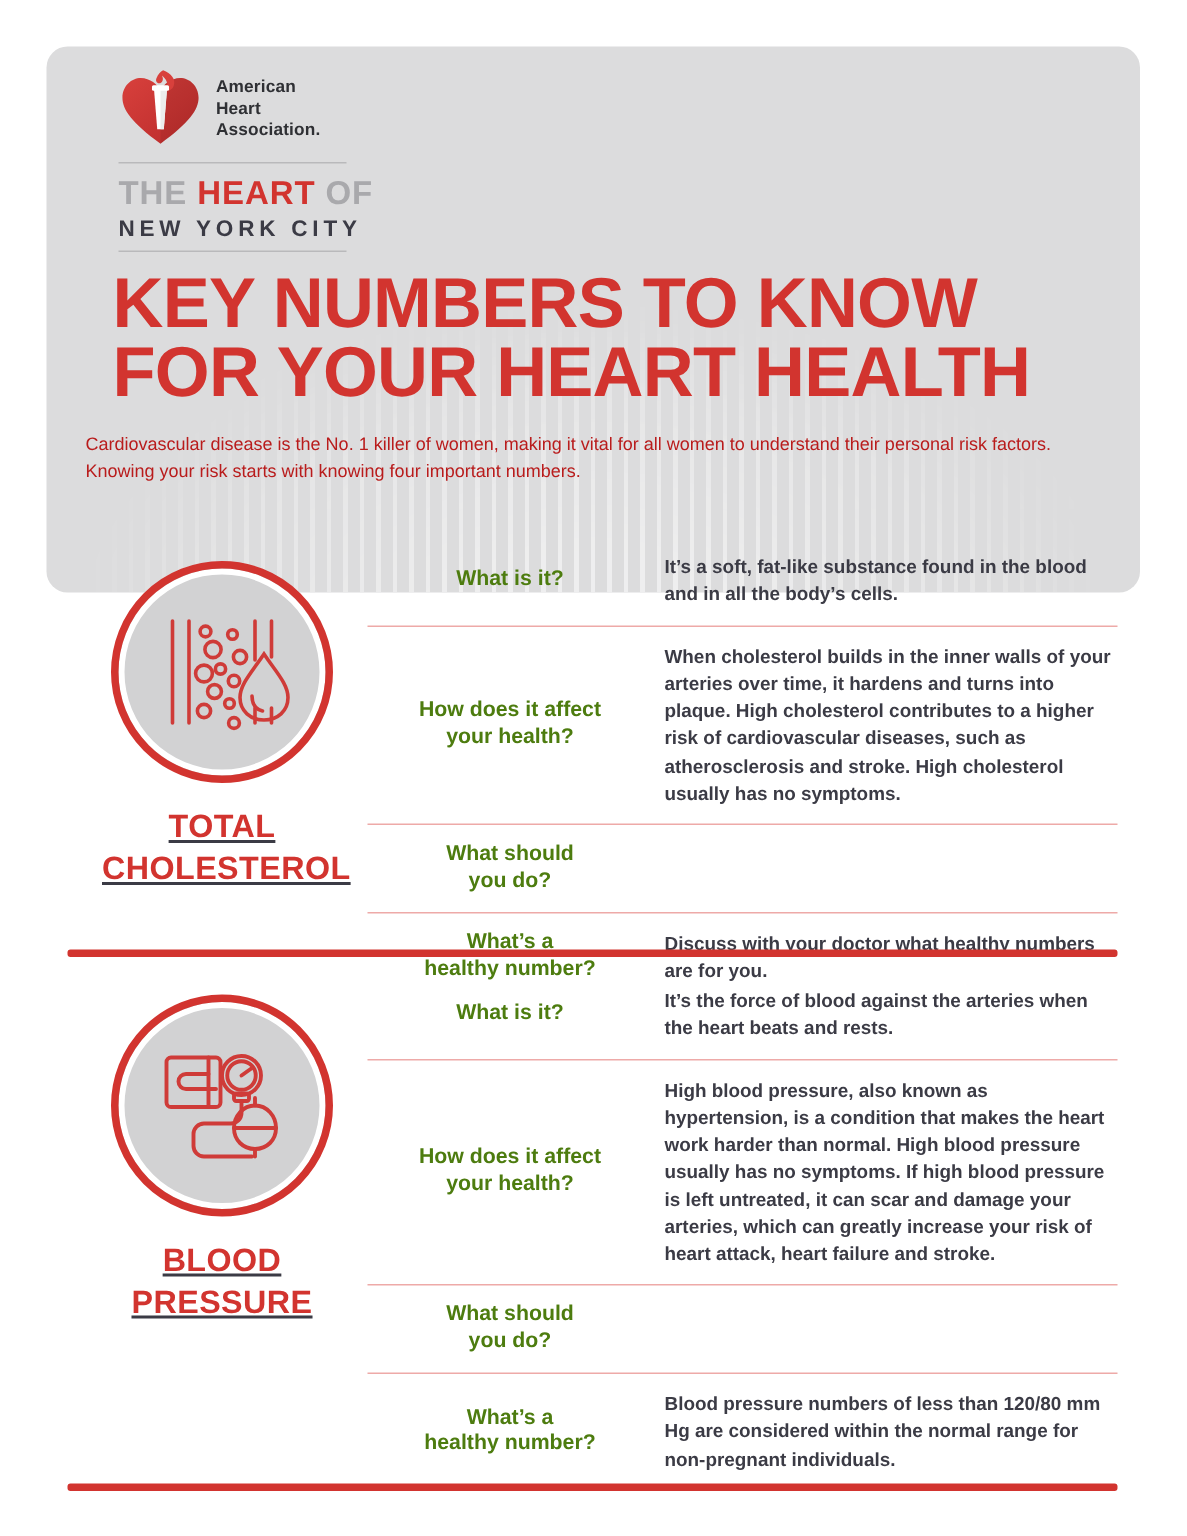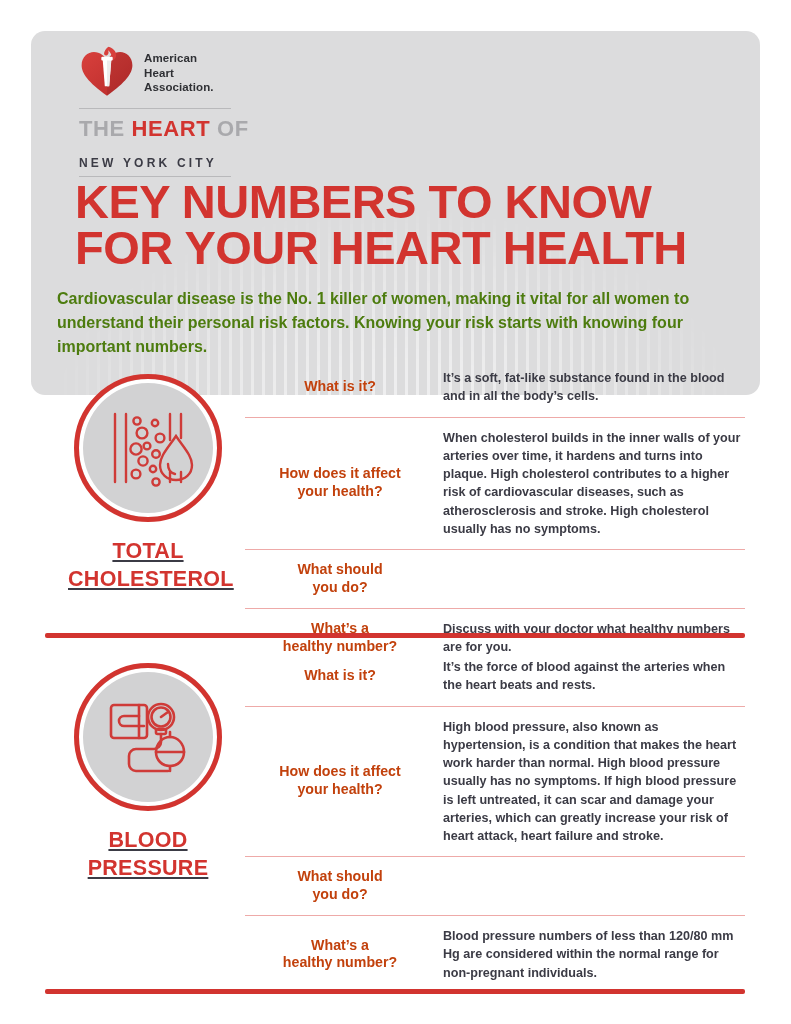--- a/index.html
+++ b/index.html
@@ -50,39 +50,39 @@
   .rule-thin {
     height:1px; background:#b9b9bb; margin:7px 0 0 0; width:152px;
   }
   .heart-of {
     margin-top:7px;
     font-size:22px; font-weight:bold; letter-spacing:.6px;
     color:#a9a9ac; white-space:nowrap;
   }
   .heart-of .hl { color:#d2342f; }
   .nyc {
-    margin-top:14px;
-    font-size:12px; font-weight:bold; letter-spacing:3.2px;
+    margin-top:2px;
+    font-size:15px; font-weight:bold; letter-spacing:3.2px;
     color:#3b3b45;
   }
   .rule-thin2 { height:1px; background:#b9b9bb; margin-top:6px; width:152px; }
 
   
   .title {
     position:absolute; left:44px; top:148px; right:30px;
     color:#d2342f;
     font-size:47px; font-weight:bold;
     line-height:.98;
     letter-spacing:-0.5px;
   }
   .title .l2 { display:block; }
   .subtitle {
     position:absolute; left:26px; top:256px; right:30px;
-    font-size:16px; font-weight:700; line-height:1.5;
-    color:#4d7c0f;
+    font-size:12px; font-weight:400; line-height:1.5;
+    color:#b91c1c;
   }
 
   
   .section { position:absolute; left:0; width:791px; }
   #section-cholesterol { top:358px; }
   #section-bloodpressure { top:647px; }
 
   .icon-col {
     position:absolute; left:68px; top:0; width:160px;
     text-align:center;
@@ -101,21 +101,21 @@
     color:#d2342f; font-weight:bold;
     font-size:21.5px; line-height:1.3; letter-spacing:.3px;
   }
 
   
   .rows { position:absolute; left:245px; width:500px; top:0; }
   .row { display:flex; align-items:center; border-top:1px solid #eeaaa8; }
   .row:first-child { border-top:none; }
   .q {
     flex:0 0 190px;
-    color:#c2410c; font-weight:bold; font-size:14.2px;
+    color:#4d7c0f; font-weight:bold; font-size:14.2px;
     text-align:center; line-height:1.26;
     padding:11px 6px;
   }
   .a {
     flex:1;
     font-size:12.6px; font-weight:600; line-height:1.45;
     color:#3b3b45; padding:11px 4px 11px 8px;
   }
 
   

